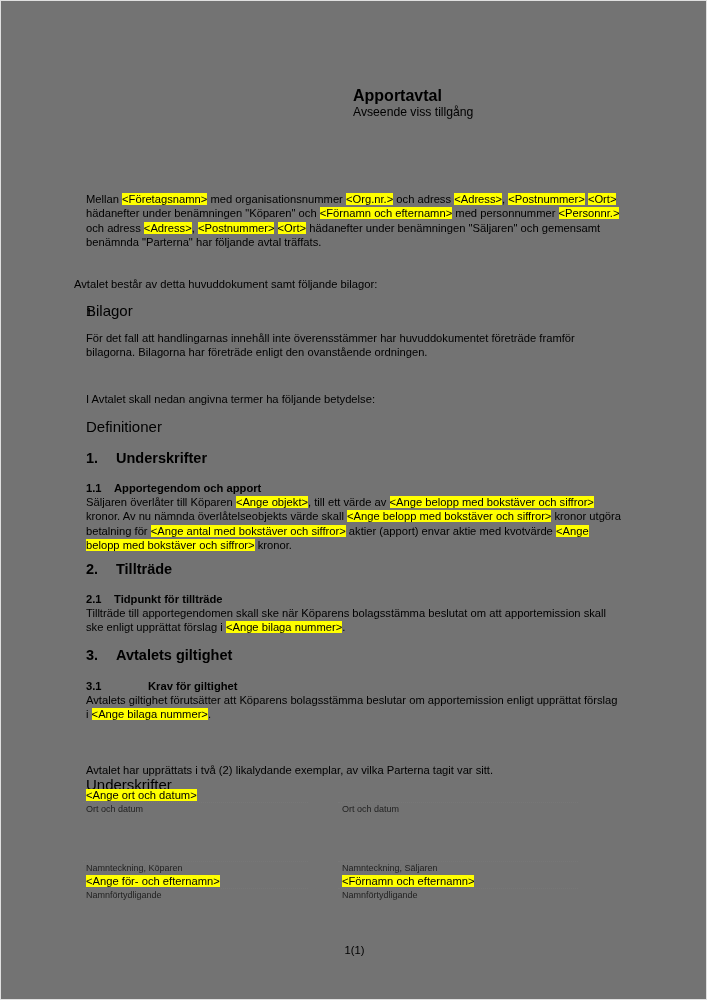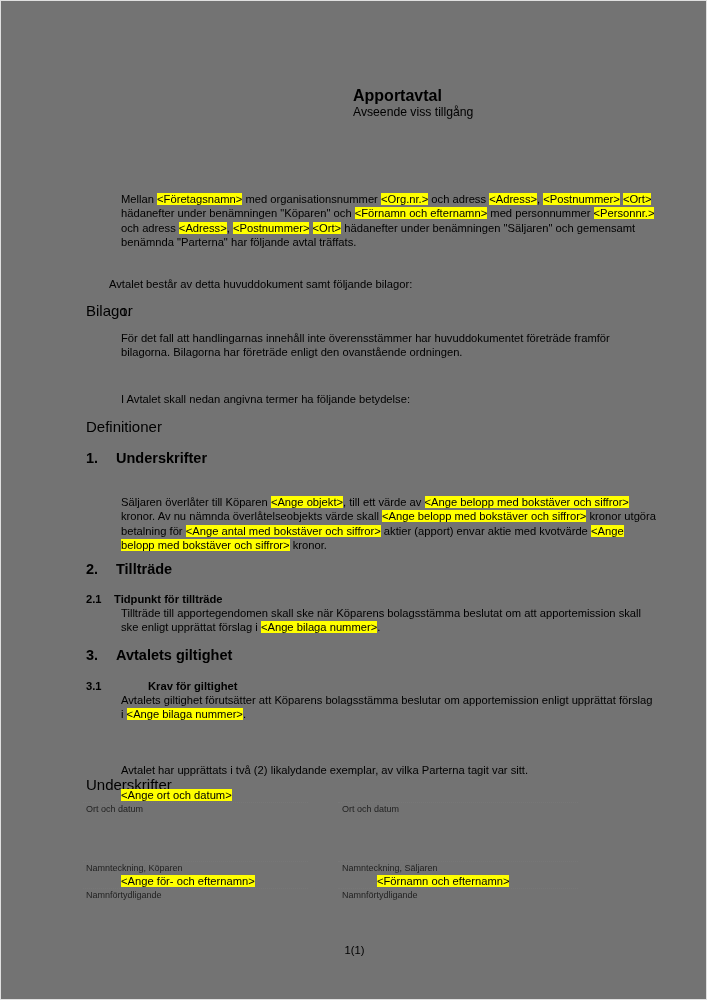--- a/index.html
+++ b/index.html
@@ -10,21 +10,21 @@
     background: #737373;
     font-family: "Liberation Sans", "DejaVu Sans", sans-serif;
     color: #000000;
     box-sizing: border-box;
     border: 1px solid #e0e0e0;
     overflow: hidden;
   }
   .abs { position: absolute; }
   .doc-title { font-size: 16px; font-weight: bold; line-height: 19px; }
   .doc-subtitle { font-size: 12.2px; line-height: 15px; }
-  .body-text { font-size: 11.2px; line-height: 14.3px; margin-left: 35px; }
+  .body-text { font-size: 11.2px; line-height: 14.3px; }
   .h-major { font-size: 15px; font-weight: normal; line-height: 16px; margin-top: 44px; }
   .h-section { font-size: 14.5px; font-weight: bold; line-height: 18px; }
   .h-sub { font-size: 11.2px; font-weight: bold; line-height: 14px; }
   .hl { background: #ffff00; }
   .b { font-weight: bold; }
   .num-row { display: flex; }
   .num-sec { flex: 0 0 30px; }
   .num-sub { flex: 0 0 28px; }
   .num-item { flex: 0 0 22px; }
   .dotline { border-top: 1px dotted #777; height: 0; }
@@ -47,20 +47,24 @@
     <span class="num-item">1.</span>
   </div>
   <div class="abs body-text" style="left:85px; top:330px; width:537px;">För det fall att handlingarnas innehåll inte överensstämmer har huvuddokumentet företräde framför bilagorna. Bilagorna har företräde enligt den ovanstående ordningen.</div>
 
   <div class="abs h-major" style="left:85px; top:374px;">Definitioner</div>
   <div class="abs body-text" style="left:85px; top:391px; width:537px;">I Avtalet skall nedan angivna termer ha följande betydelse:</div>
 
   <div class="abs h-section num-row" style="left:85px; top:448px; width:537px;">
     <span class="num-sec">1.</span>
     <span>Underskrifter</span>
+  </div>
+  <div class="abs h-sub num-row" style="left:85px; top:480px; width:537px;">
+    <span class="num-sub">1.1</span>
+    <span>Apportegendom och apport</span>
   </div>
   <div class="abs body-text" style="left:85px; top:494px; width:537px;"><span>Säljaren överlåter till Köparen </span><span class="hl">&lt;Ange objekt&gt;</span><span>, till ett värde av </span><span class="hl">&lt;Ange belopp med bokstäver och siffror&gt;</span><span> kronor. Av nu nämnda överlåtelseobjekts värde skall </span><span class="hl">&lt;Ange belopp med bokstäver och siffror&gt;</span><span> kronor utgöra betalning för </span><span class="hl">&lt;Ange antal med bokstäver och siffror&gt;</span><span> aktier (apport) envar aktie med kvotvärde </span><span class="hl">&lt;Ange belopp med bokstäver och siffror&gt;</span><span> kronor.</span></div>
 
   <div class="abs h-section num-row" style="left:85px; top:559px; width:537px;">
     <span class="num-sec">2.</span>
     <span>Tillträde</span>
   </div>
   <div class="abs h-sub num-row" style="left:85px; top:591px; width:537px;">
     <span class="num-sub">2.1</span>
     <span>Tidpunkt för tillträde</span>

